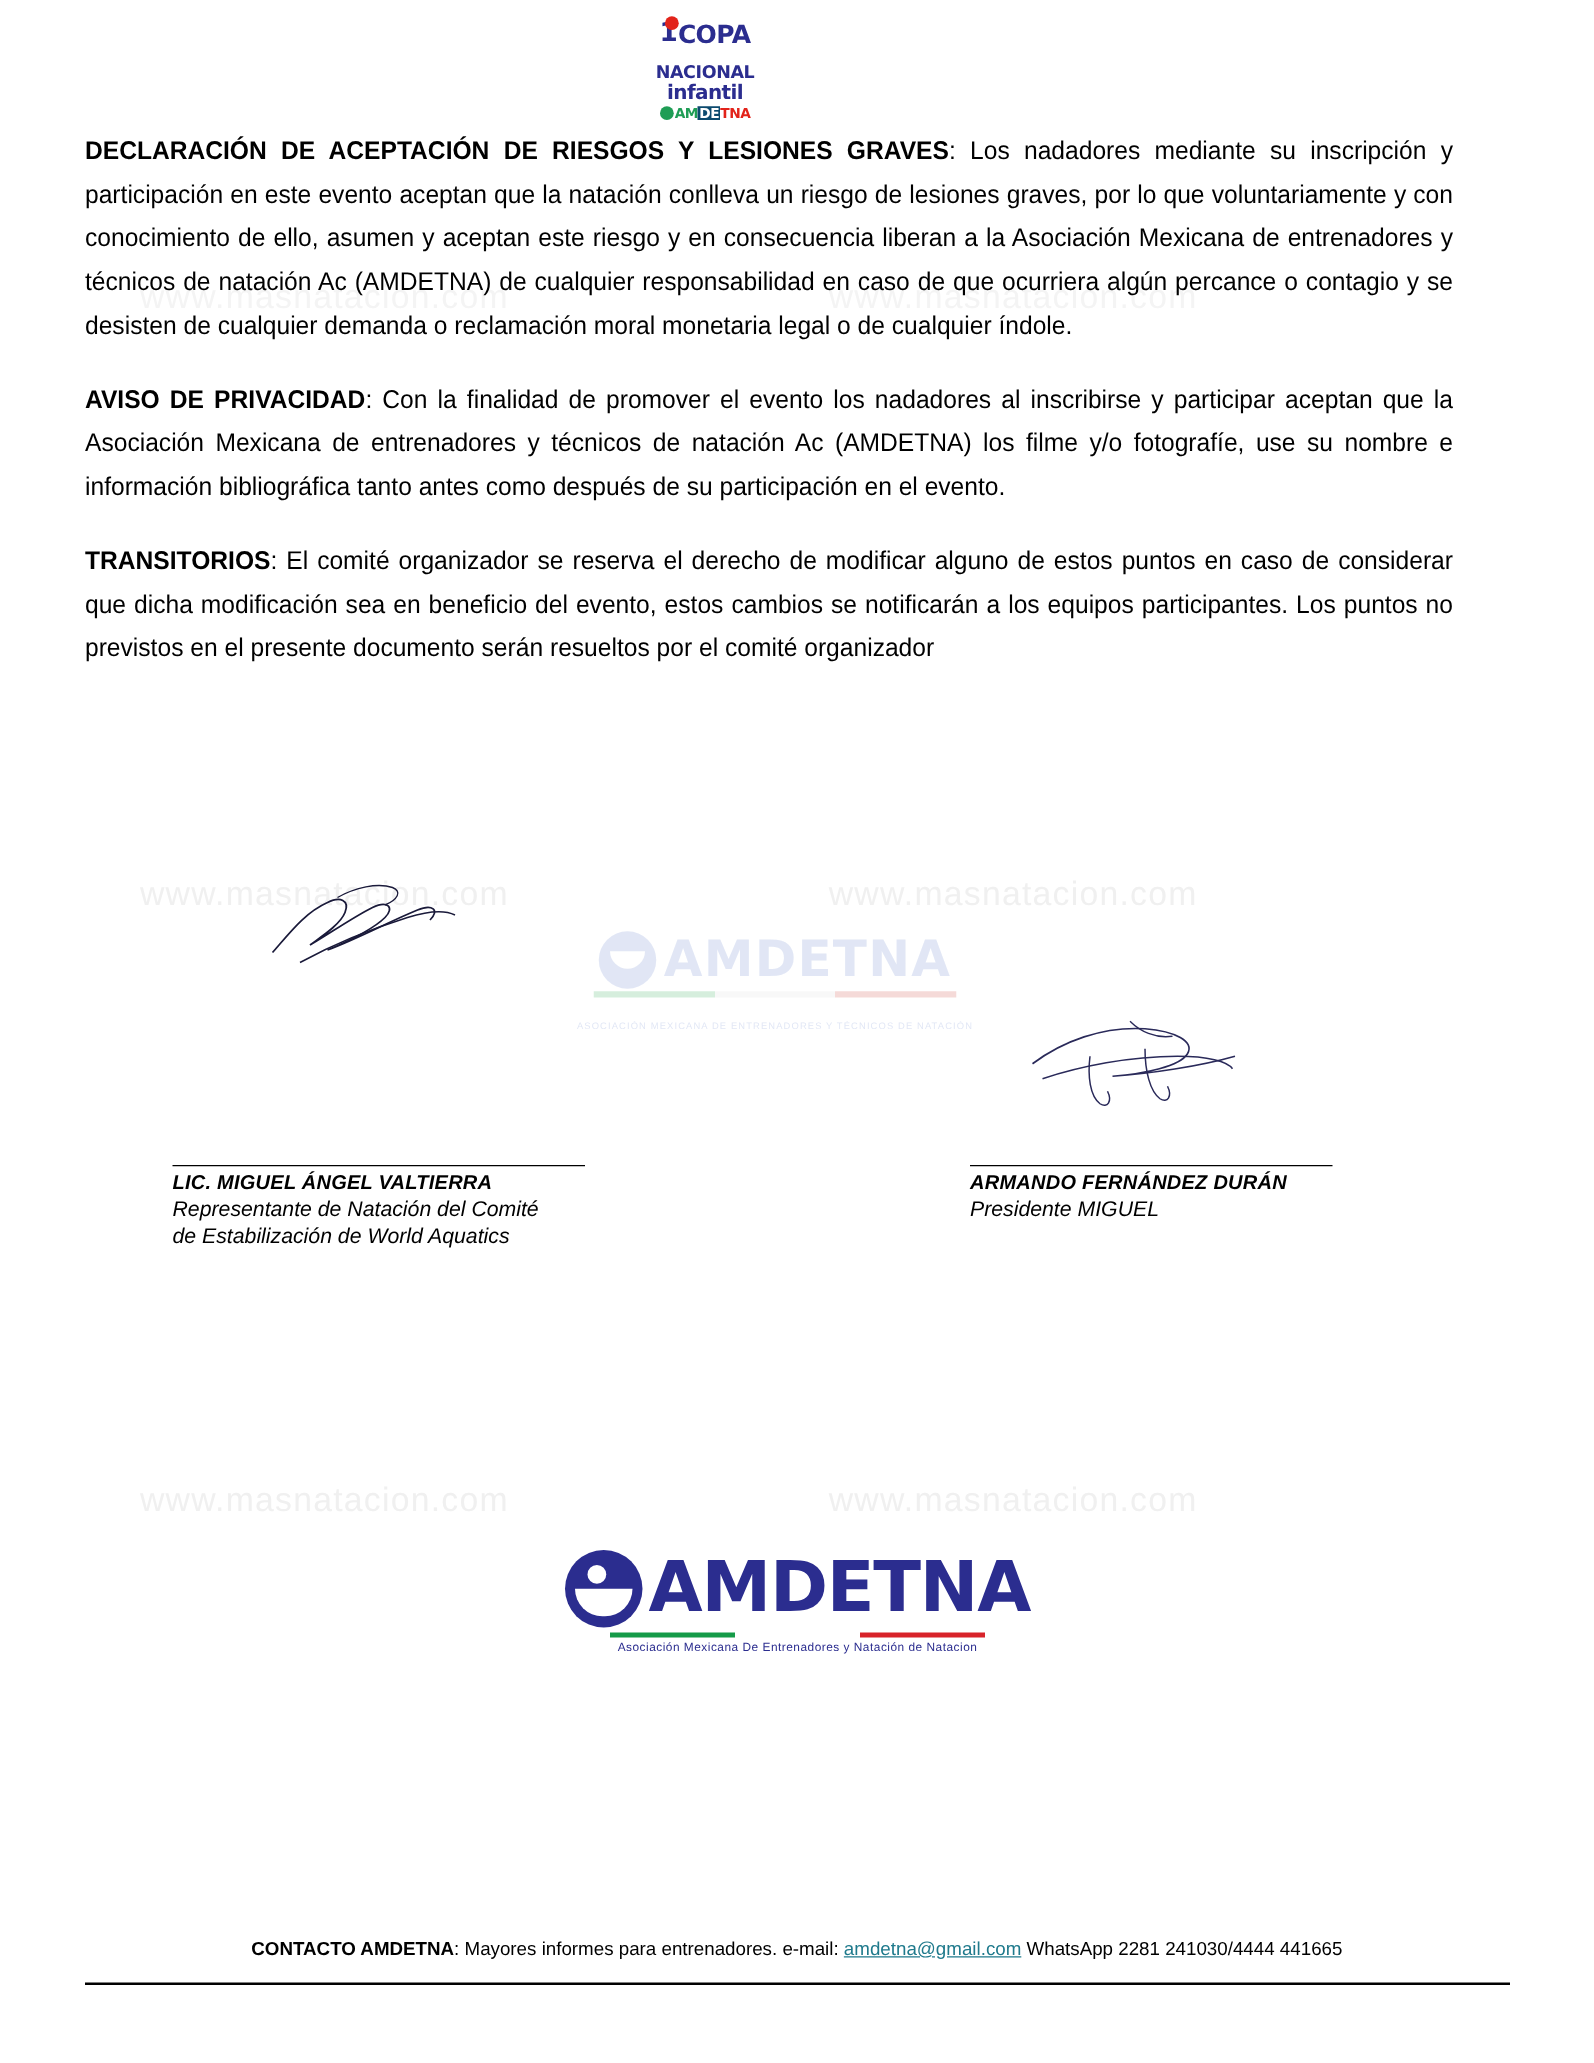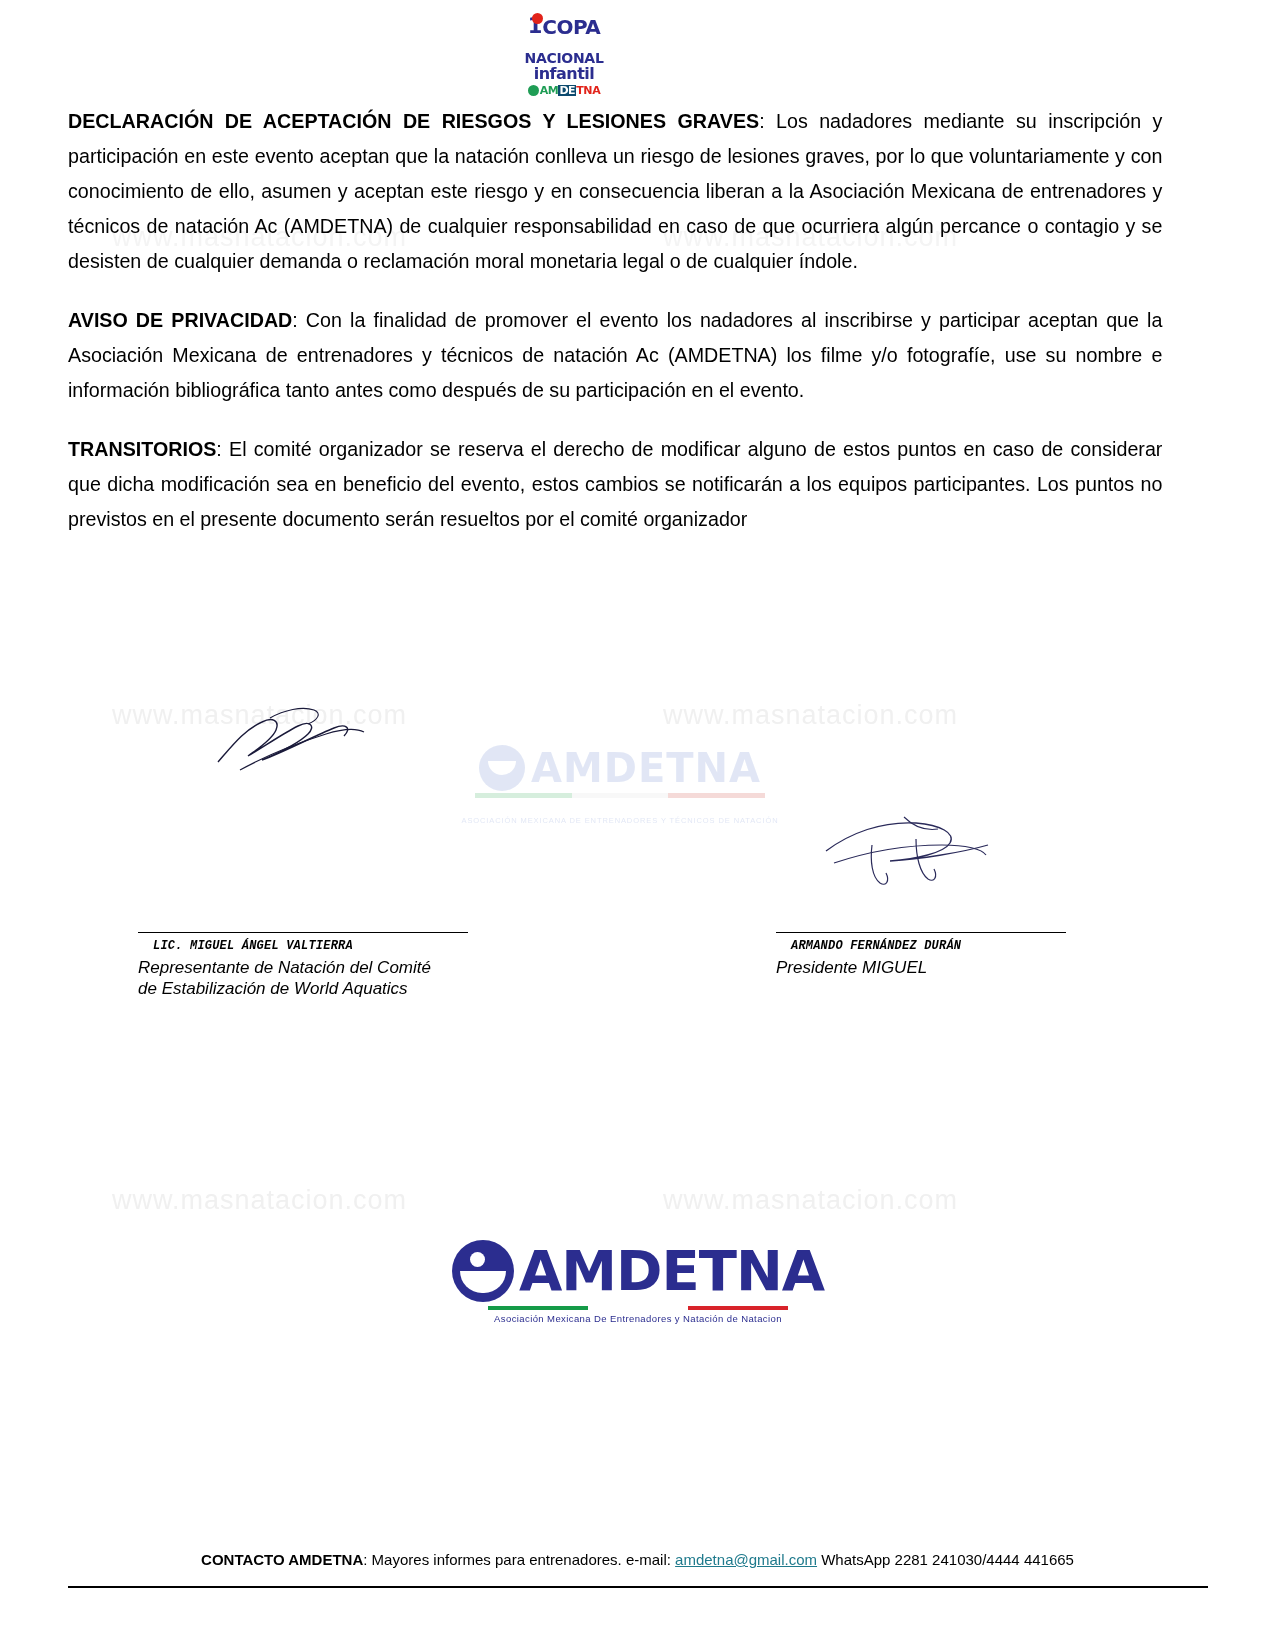--- a/index.html
+++ b/index.html
@@ -152,28 +152,27 @@
     left: 776px;
     top: 880px;
     width: 290px;
   }
   .sig-space { height: 52px; position: relative; }
   .sig-rule {
     border-top: 1px solid #000000;
     width: 100%;
   }
   .sig-name {
-    font-family: Liberation Mono, monospace;
+    font-family: Liberation Sans, sans-serif;
     font-style: italic;
     font-weight: bold;
-    font-size: 12px;
+    font-size: 16px;
     line-height: 21px;
     letter-spacing: 0.2px;
     margin-top: 3px;
-    margin-left: 15px;
   }
   .sig-role {
     font-family: "Liberation Sans", sans-serif;
     font-style: italic;
     font-size: 17px;
     line-height: 21px;
   }
 
   
   .scribble-left {

